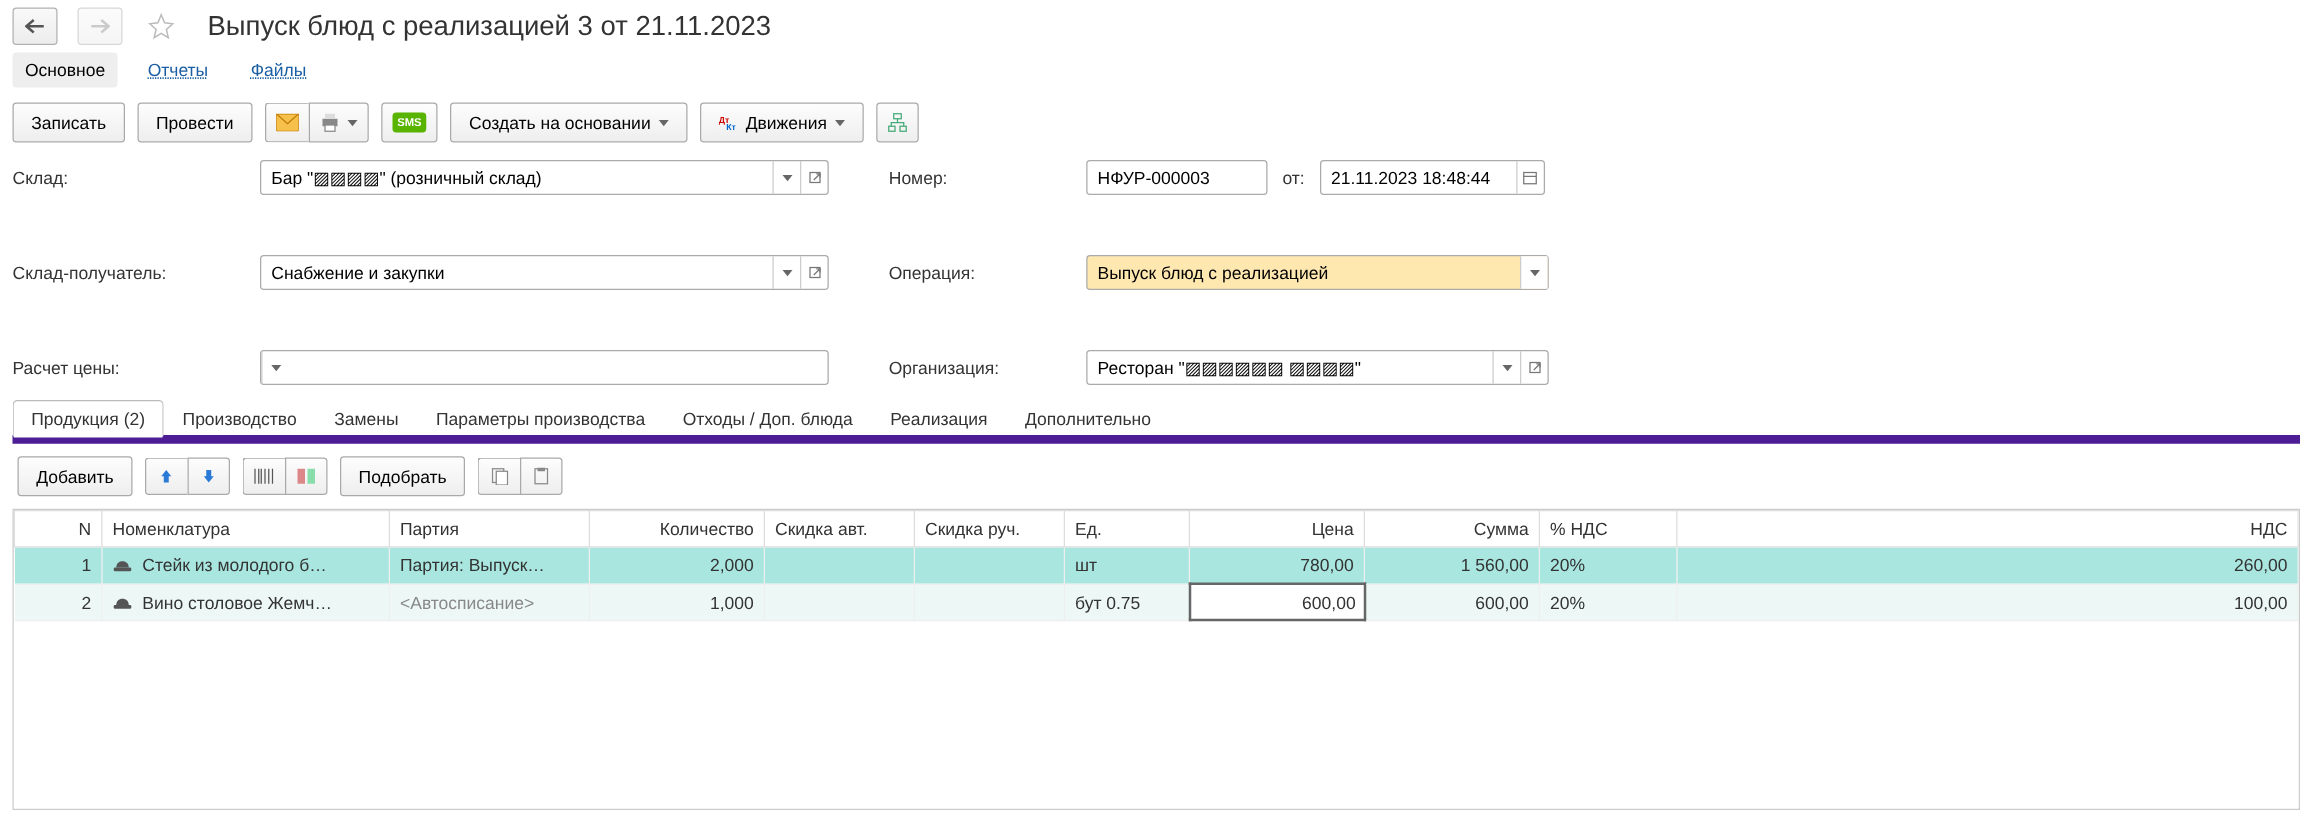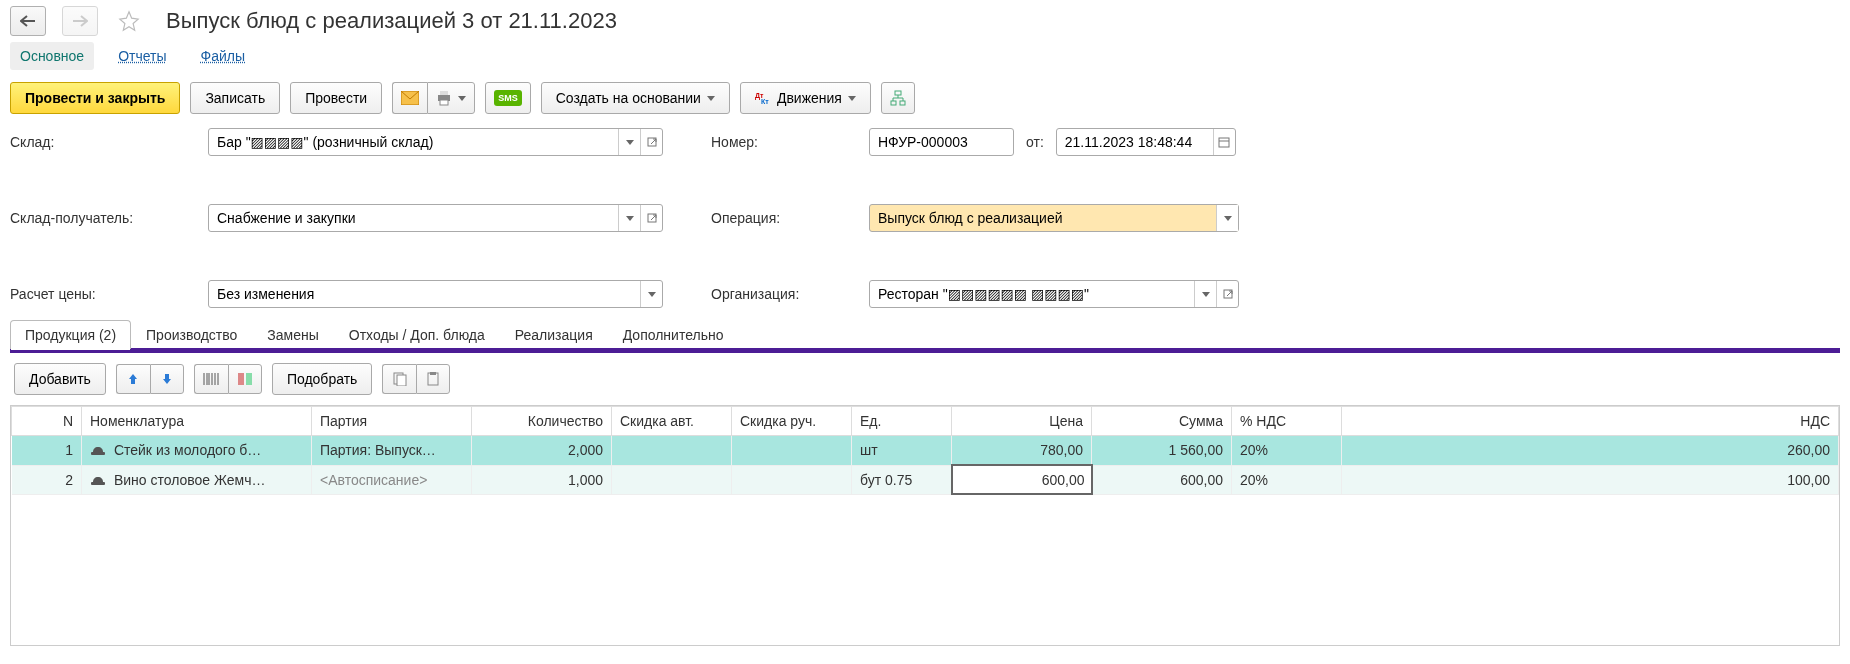--- a/index.html
+++ b/index.html
@@ -52,21 +52,21 @@
     padding: 2px 0 8px 0;
   }
   .nav-inner .item {
     padding: 6px 10px;
     font-size: 14px;
     cursor: pointer;
   }
   .nav-inner .item.active {
     background: #eee;
     border-radius: 3px;
-    color: #0f766e;
+    color: #000000;
   }
   .nav-inner .item.link {
     color: #1a5ea3;
     text-decoration: underline dotted;
   }
 
   
   .toolbar {
     display: flex;
     gap: 10px;
@@ -160,21 +160,21 @@
     align-items: center;
     flex-wrap: nowrap;
   }
   .field.w-number { width: 145px; }
   .field.w-date { width: 180px; }
   .field.w-op { width: 370px; }
 
   
   .tabs {
     display: flex;
-    border-bottom: 5px solid #4c1d95;
+    border-bottom: 7px solid #4c1d95;
   }
   .tab {
     padding: 6px 14px;
     border: 1px solid transparent;
     border-bottom: none;
     border-radius: 4px 4px 0 0;
     cursor: pointer;
     font-size: 14px;
     margin-bottom: -1px;
   }
@@ -269,21 +269,20 @@
   <span class="doc-title">Выпуск блюд с реализацией 3 от 21.11.2023</span>
 </div>
 
 <div class="nav-inner">
   <span class="item active">Основное</span>
   <span class="item link">Отчеты</span>
   <span class="item link">Файлы</span>
 </div>
 
 <div class="toolbar">
-  <button class="btn primary">Провести и закрыть</button>
   <button class="btn">Записать</button>
   <button class="btn">Провести</button>
 
   <div style="display:flex;">
     <button class="btn small" style="border-radius:3px 0 0 3px;border-right:none;">
       <svg width="18" height="14" viewBox="0 0 18 14">
           <rect x="0" y="0" width="18" height="14" rx="1" fill="#f6c04a" stroke="#c07a00"></rect>
           <path d="M0 0 L9 8 L18 0" fill="none" stroke="#c07a00"></path>
         </svg>
     </button>
@@ -380,21 +379,20 @@
       <input value="Выпуск блюд с реализацией" style="">
       <span class="addon" style="background:#fff;">
           <span class="caret-down"></span>
         </span>
     </div>
   </div>
 
   <div class="lbl">Расчет цены:</div>
   <div class="field-wrap">
     <div class="field">
-      <input value="Без изменения" style="">
       <span class="addon">
           <span class="caret-down"></span>
         </span>
     </div>
   </div>
   <div class="lbl">Организация:</div>
   <div class="field-group">
     <div class="field w-op">
       <input value="Ресторан &quot;▨▨▨▨▨▨ ▨▨▨▨&quot;" style="">
       <span class="addon">
@@ -407,20 +405,21 @@
           </svg>
         </span>
     </div>
   </div>
 </div>
 
 <div class="tabs">
   <div class="tab active">Продукция (2)</div>
   <div class="tab">Производство</div>
   <div class="tab">Замены</div>
+  <div class="tab">Параметры производства</div>
   <div class="tab">Отходы / Доп. блюда</div>
   <div class="tab">Реализация</div>
   <div class="tab">Дополнительно</div>
 </div>
 
 <div class="subtb">
   <button class="btn">Добавить</button>
 
   <div class="pair">
     <button class="iconbtn">

